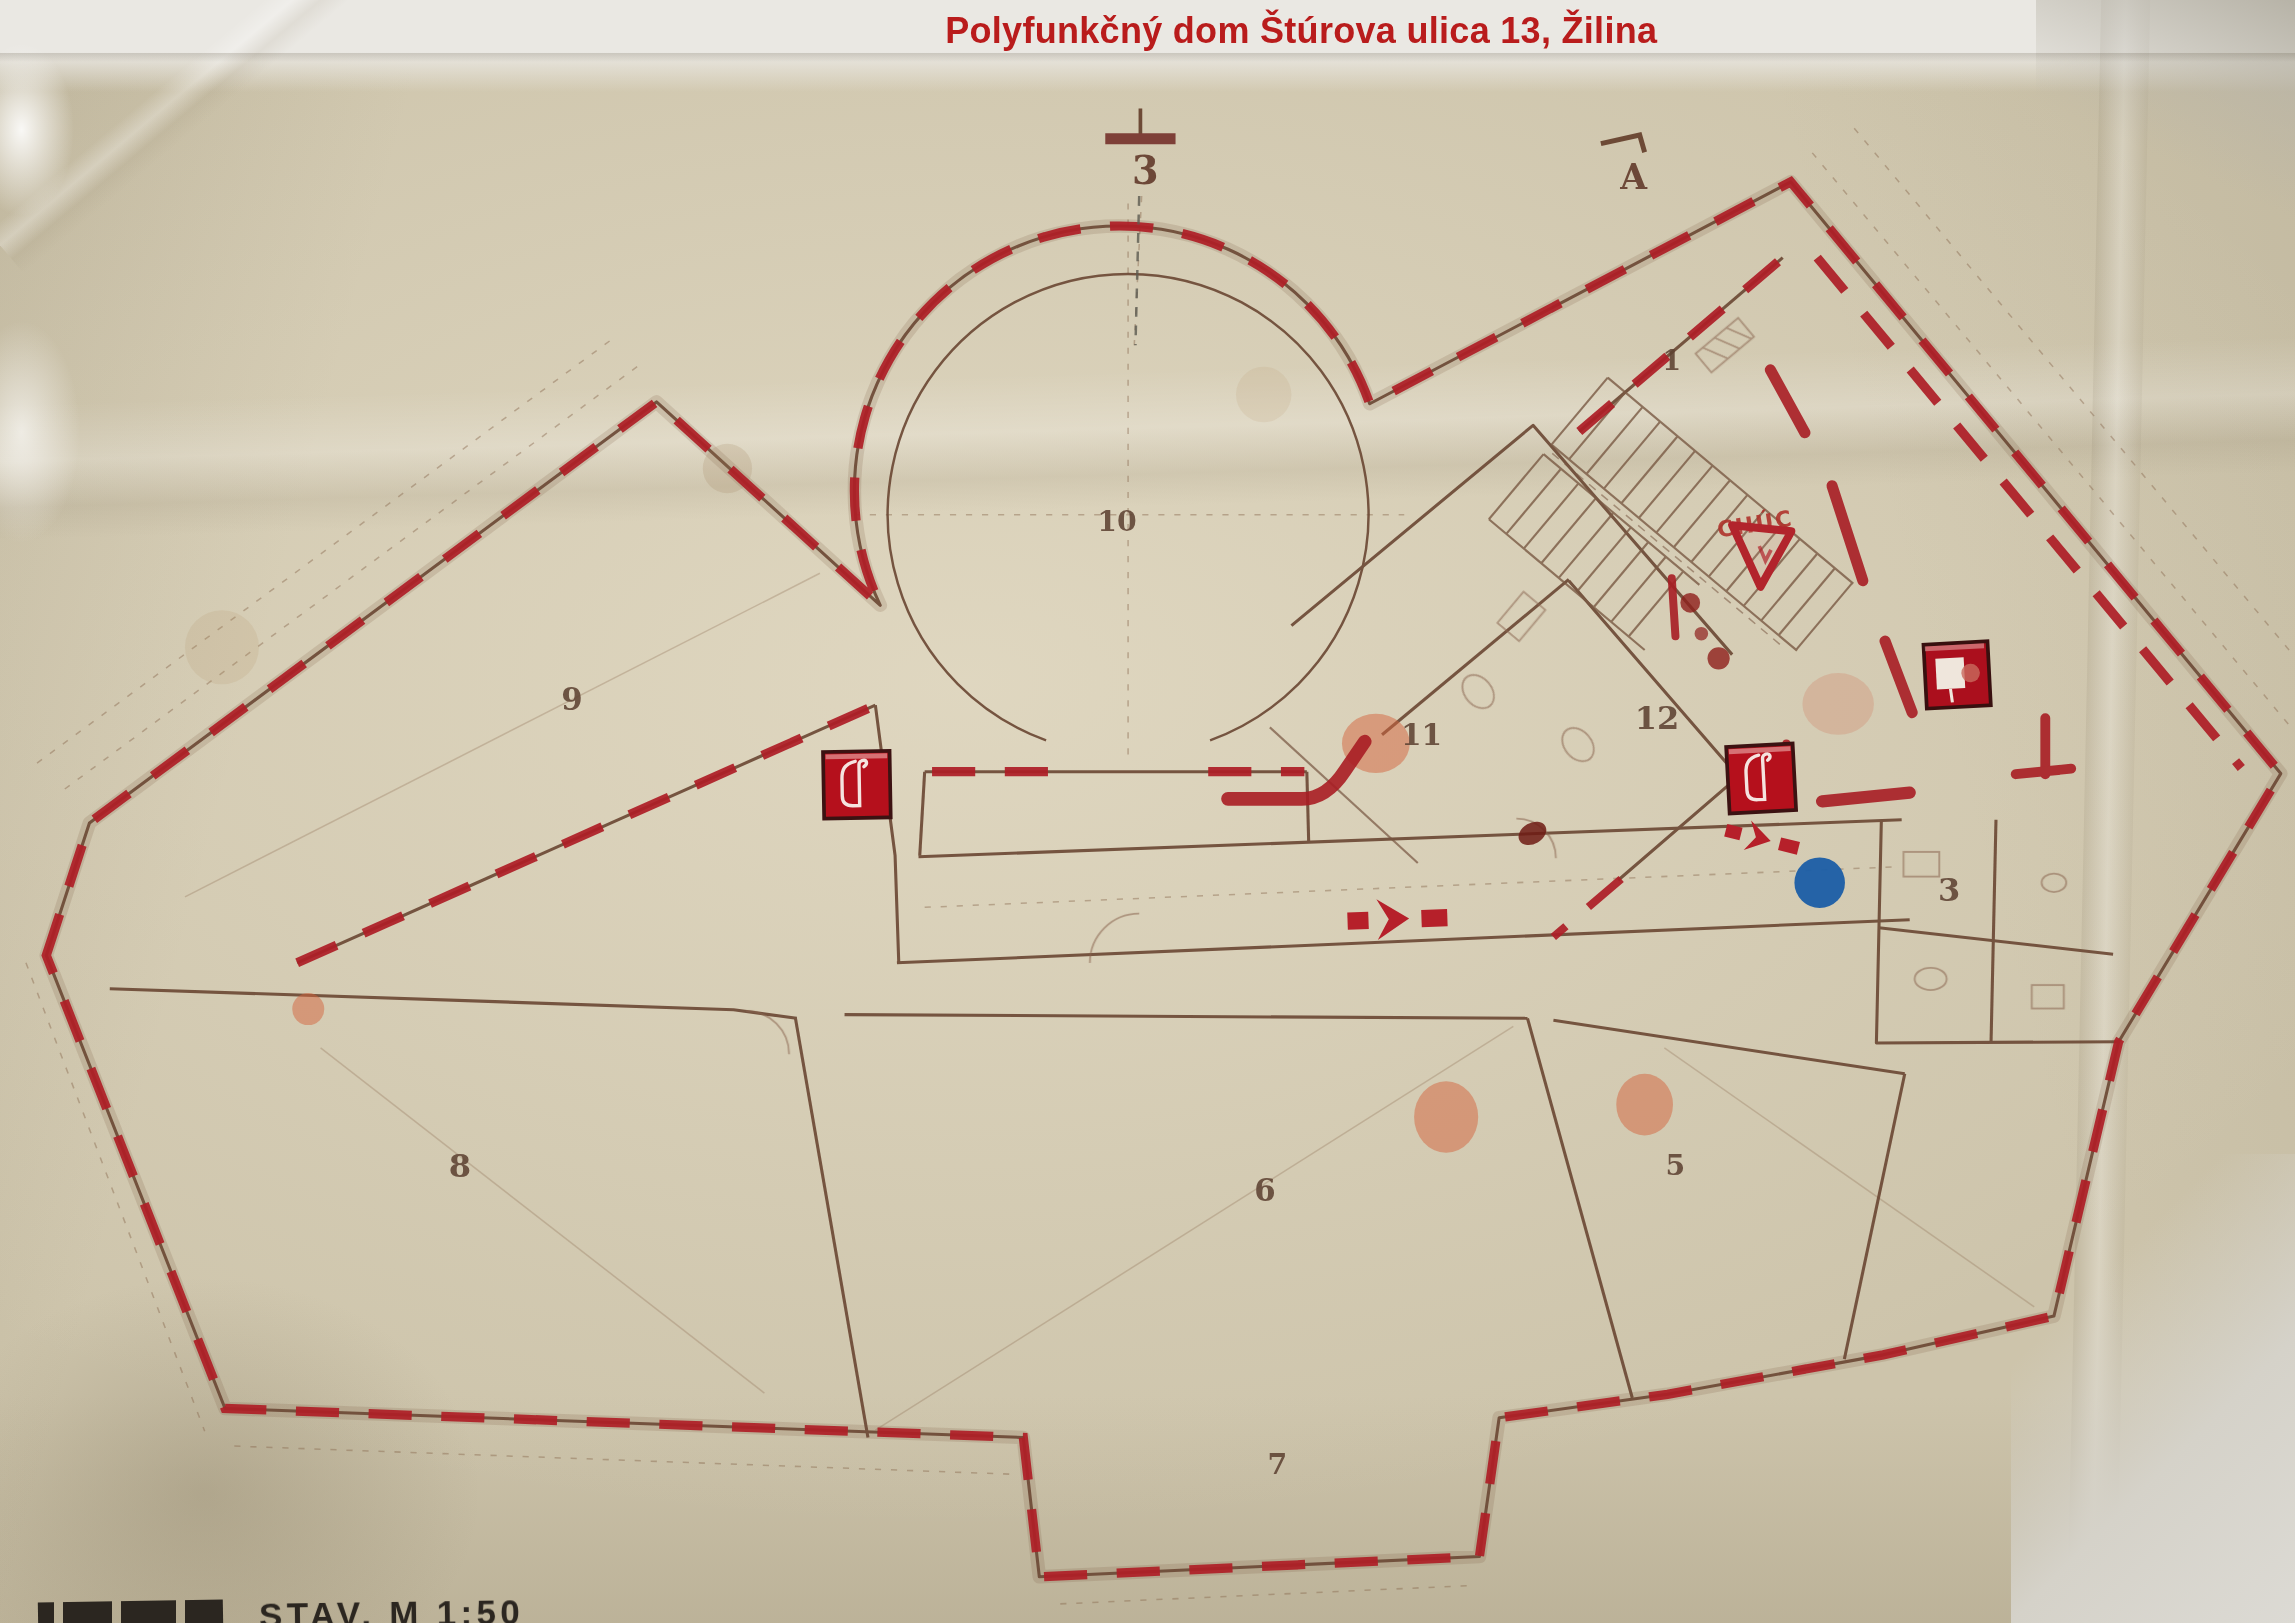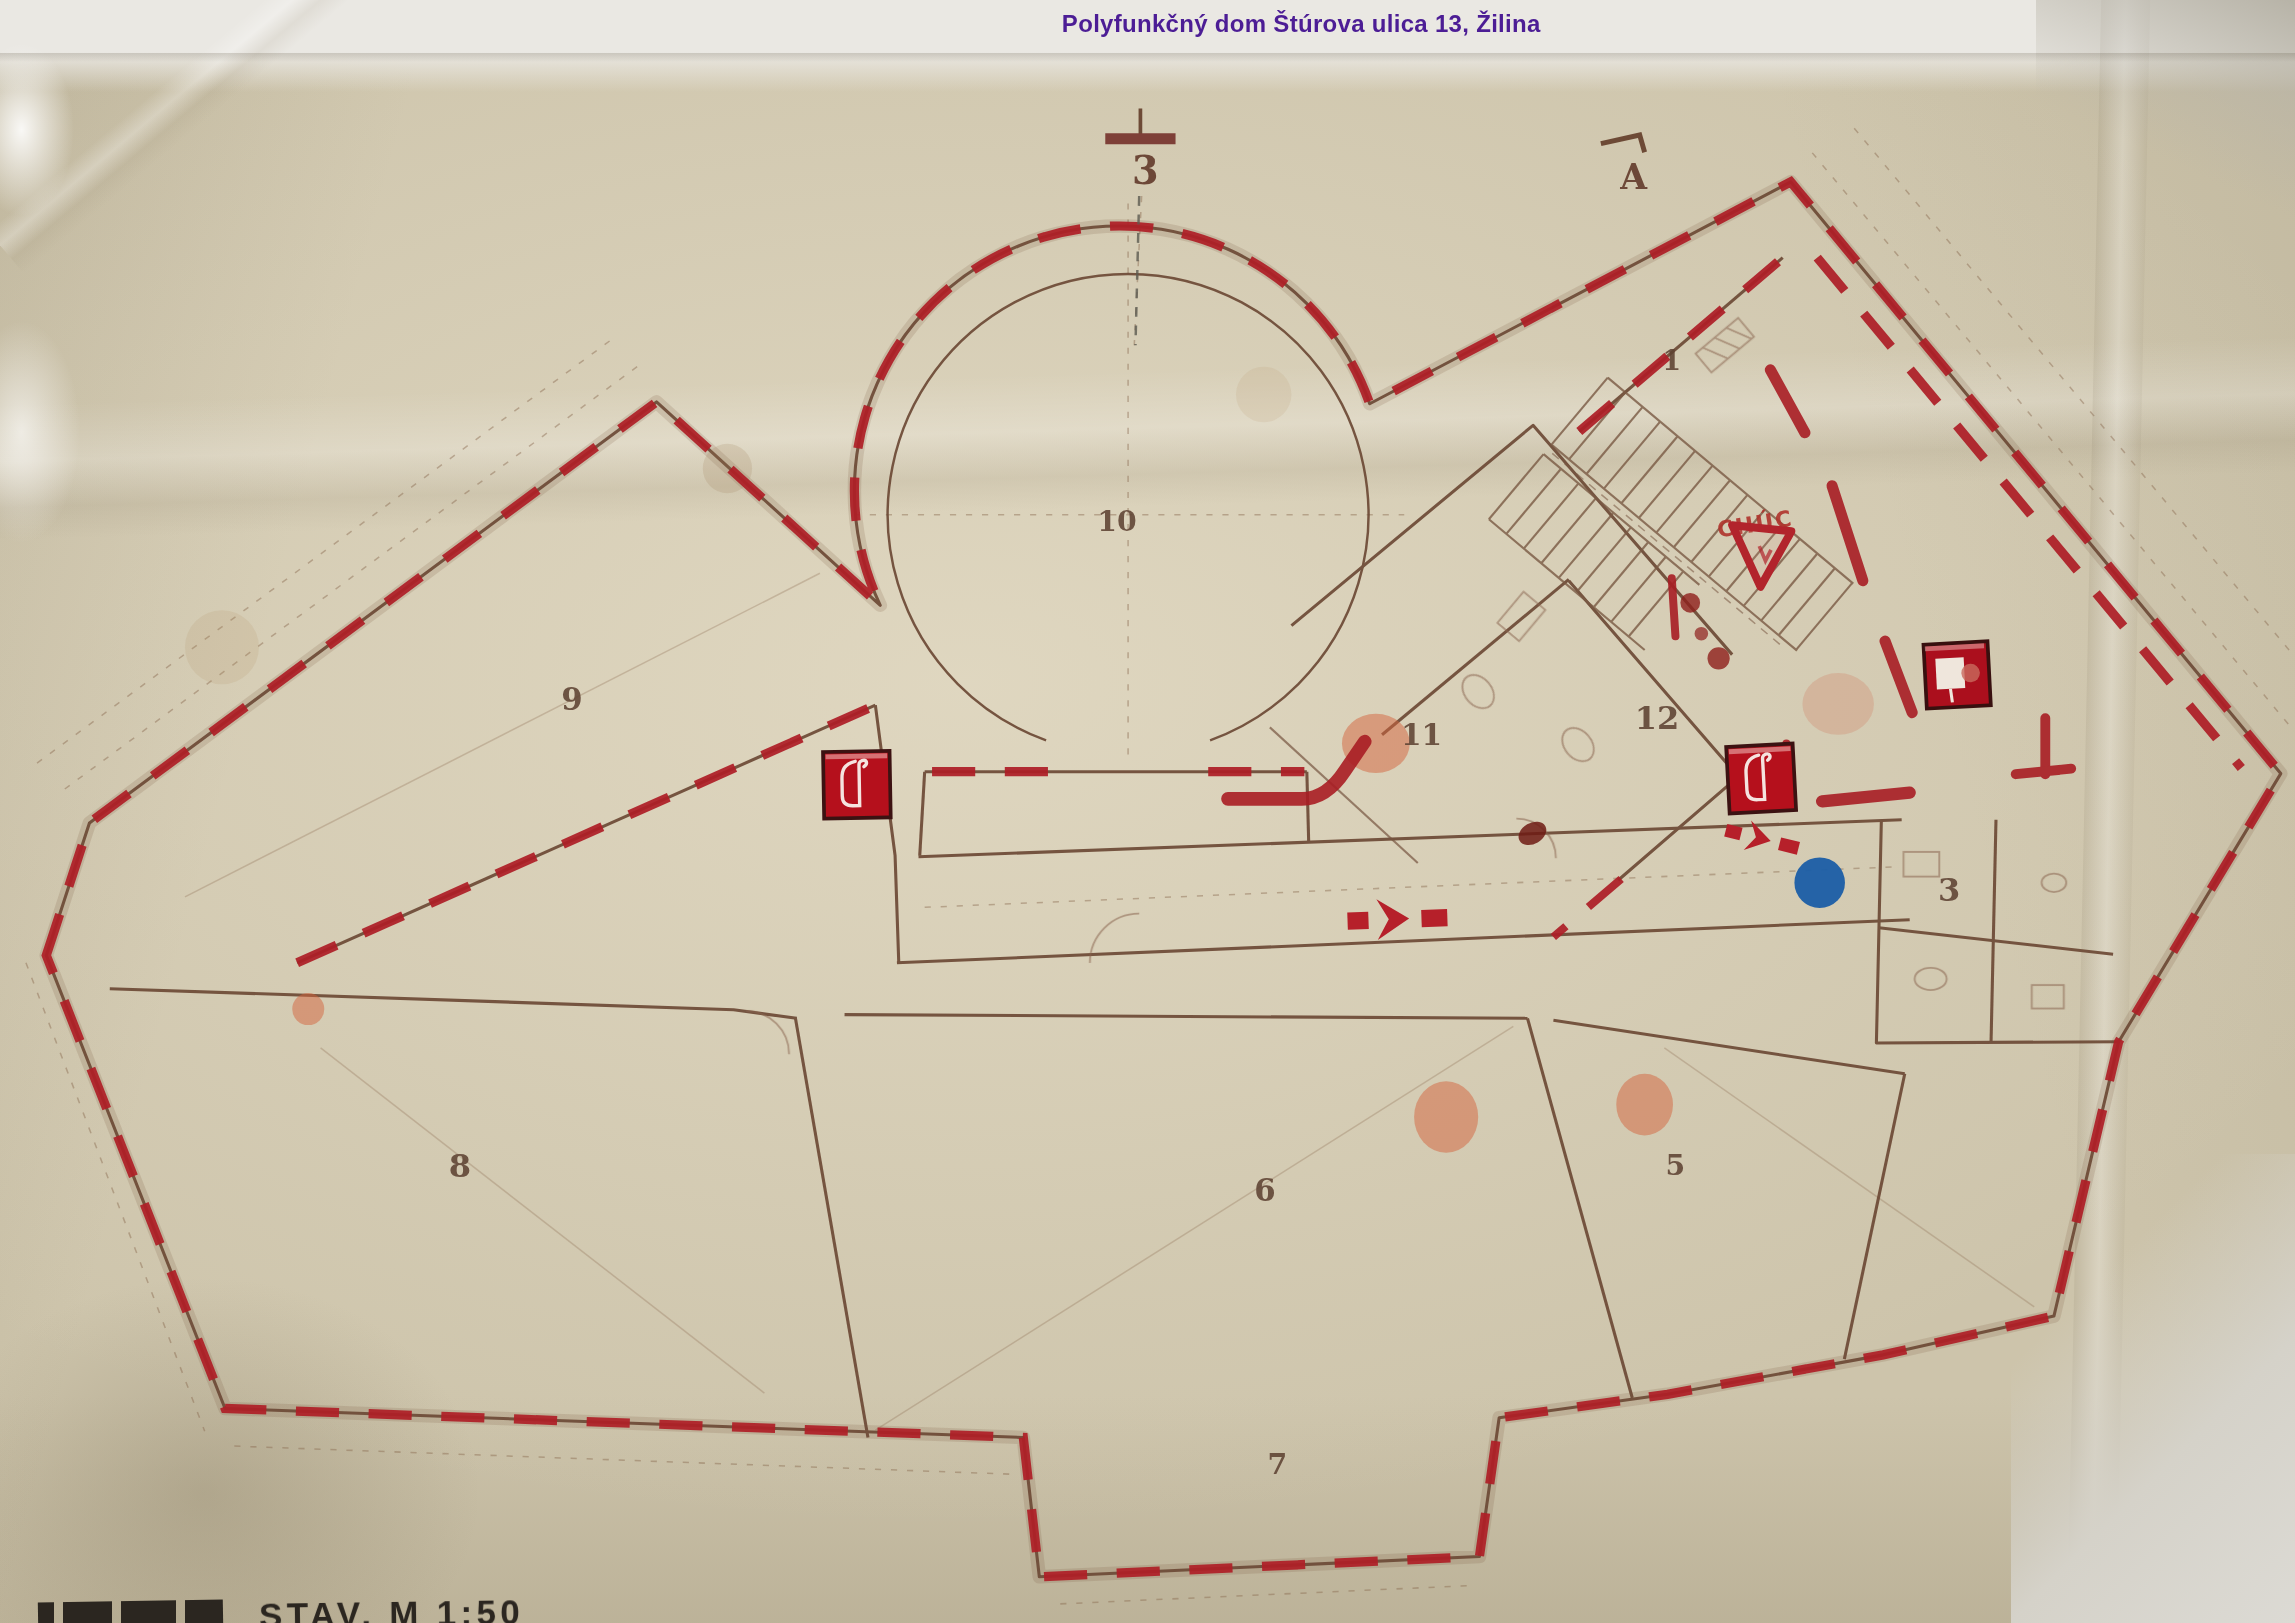--- a/index.html
+++ b/index.html
@@ -32,21 +32,21 @@
     background:linear-gradient(180deg, rgba(255,255,255,0) 0%, rgba(255,255,255,.22) 42%, rgba(120,108,86,.10) 76%, rgba(255,255,255,0) 100%);}
   .crease-tl{position:absolute;left:-49px;top:74px;width:469px;height:55px;transform:rotate(-40deg);
     background:linear-gradient(180deg, rgba(255,255,255,0), rgba(255,255,255,.28), rgba(150,138,112,.12), rgba(255,255,255,0));}
   .crease-r{position:absolute;left:2084px;top:-12.3px;width:49px;height:1665px;transform:rotate(1.2deg);
     background:linear-gradient(90deg, rgba(120,108,86,.12), rgba(255,255,255,.26), rgba(120,108,86,.08));}
   .vignette-bl{position:absolute;left:-74px;bottom:-86px;width:555px;height:432px;
     background:radial-gradient(closest-side, rgba(120,108,82,.28), rgba(120,108,82,0));}
 
   
   .page-title{position:absolute;top:10px;left:56.7%;transform:translateX(-50%);
-    font-size:24px;font-weight:bold;letter-spacing:0.3px;color:#4c1d95;white-space:nowrap;}
+    font-size:36px;font-weight:bold;letter-spacing:0.3px;color:#b91c1c;white-space:nowrap;}
   .caption{position:absolute;left:259px;top:1594px;font-size:35px;font-weight:bold;
     letter-spacing:4.3px;color:#2b2620;transform:rotate(-.8deg);white-space:nowrap;}
   .caption-stub{position:absolute;left:38px;top:1601px;width:185px;height:25px;transform:rotate(-1deg);
     background:linear-gradient(90deg,#2b2620 0 16px, rgba(43,38,32,0) 16px 25px,#2b2620 25px 74px, rgba(43,38,32,0) 74px 83px,#2b2620 83px 138px, rgba(43,38,32,0) 138px 147px,#2b2620 147px 185px);}
 
   svg text.room-num{font-family:"DejaVu Serif", serif;font-weight:bold;fill:#5e4233;opacity:.88;text-anchor:middle;}
   svg text.sec-label{font-family:"DejaVu Serif", serif;font-weight:bold;fill:#6d4838;text-anchor:middle;}
   svg text.chuc{font-family:"DejaVu Sans", sans-serif;font-weight:bold;font-size:36px;fill:#b0332c;letter-spacing:3px;opacity:.9;}
 </style>
 </head>

